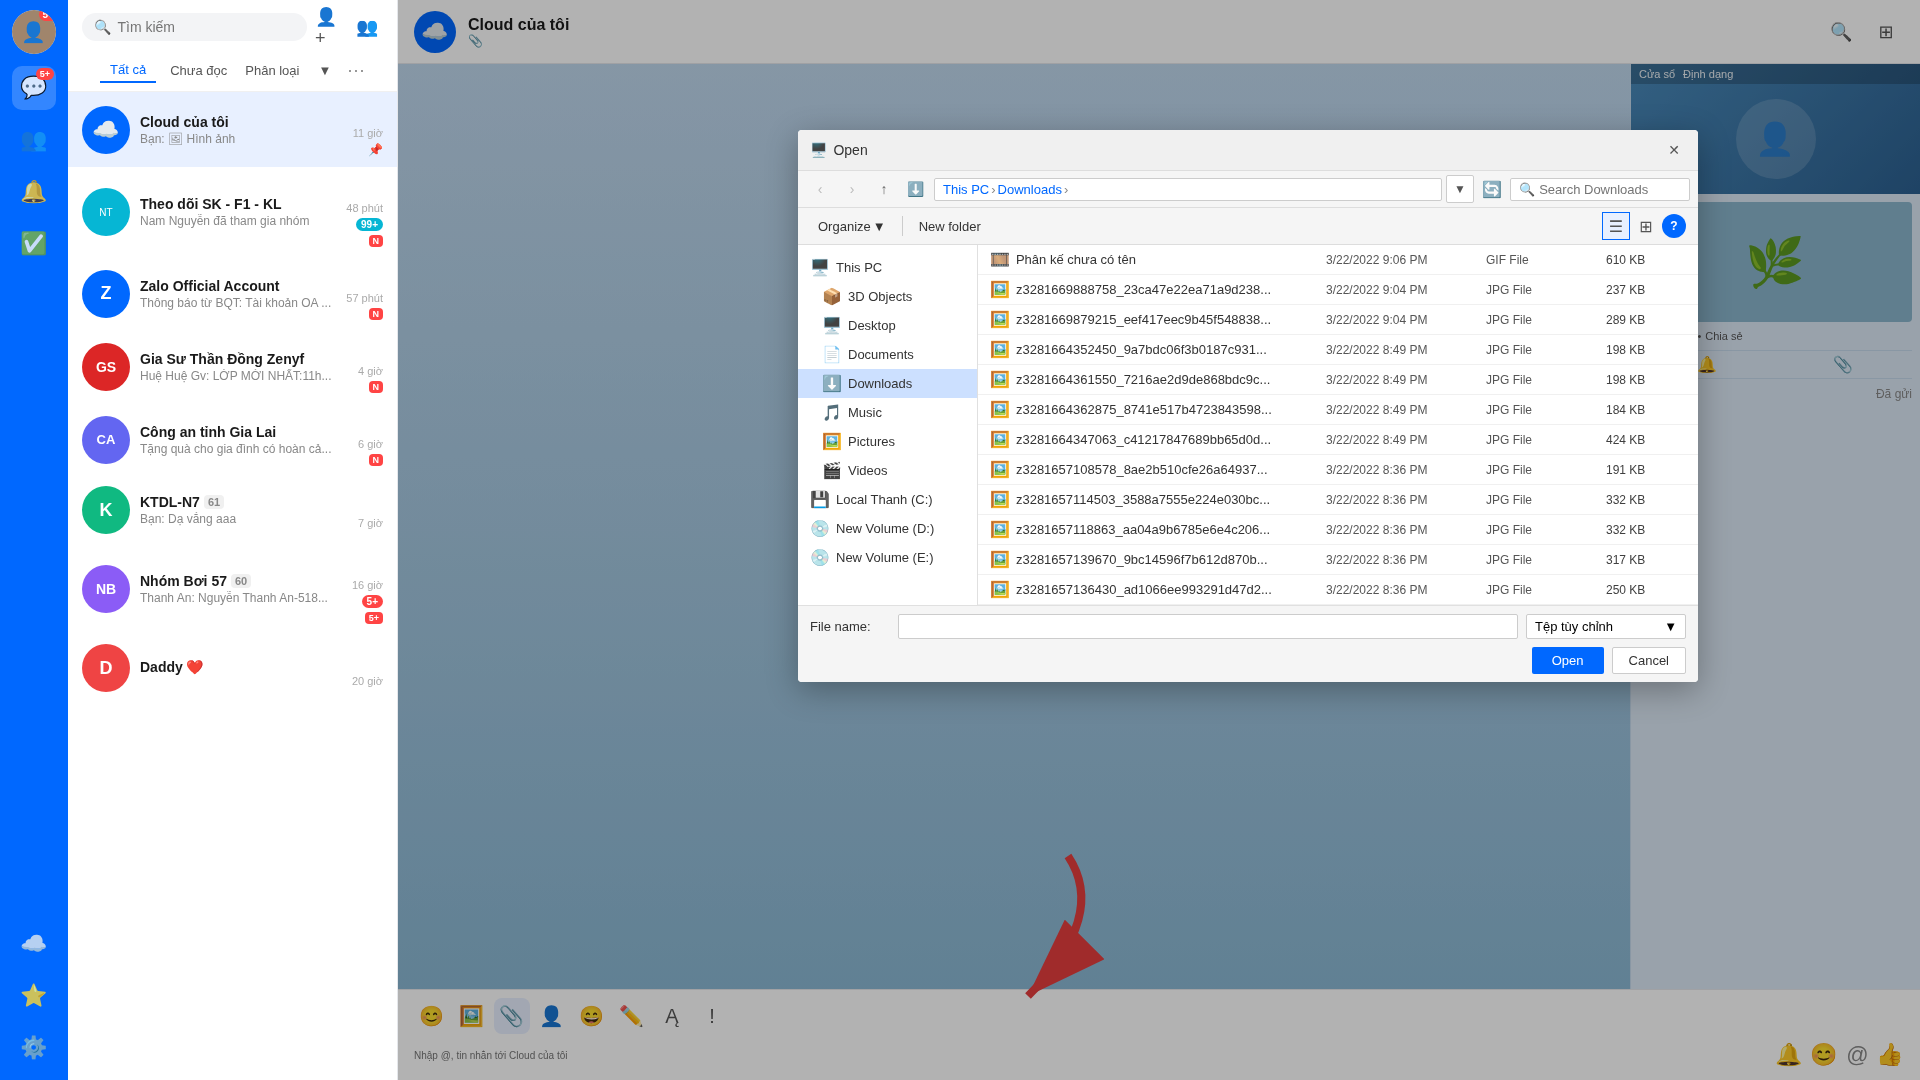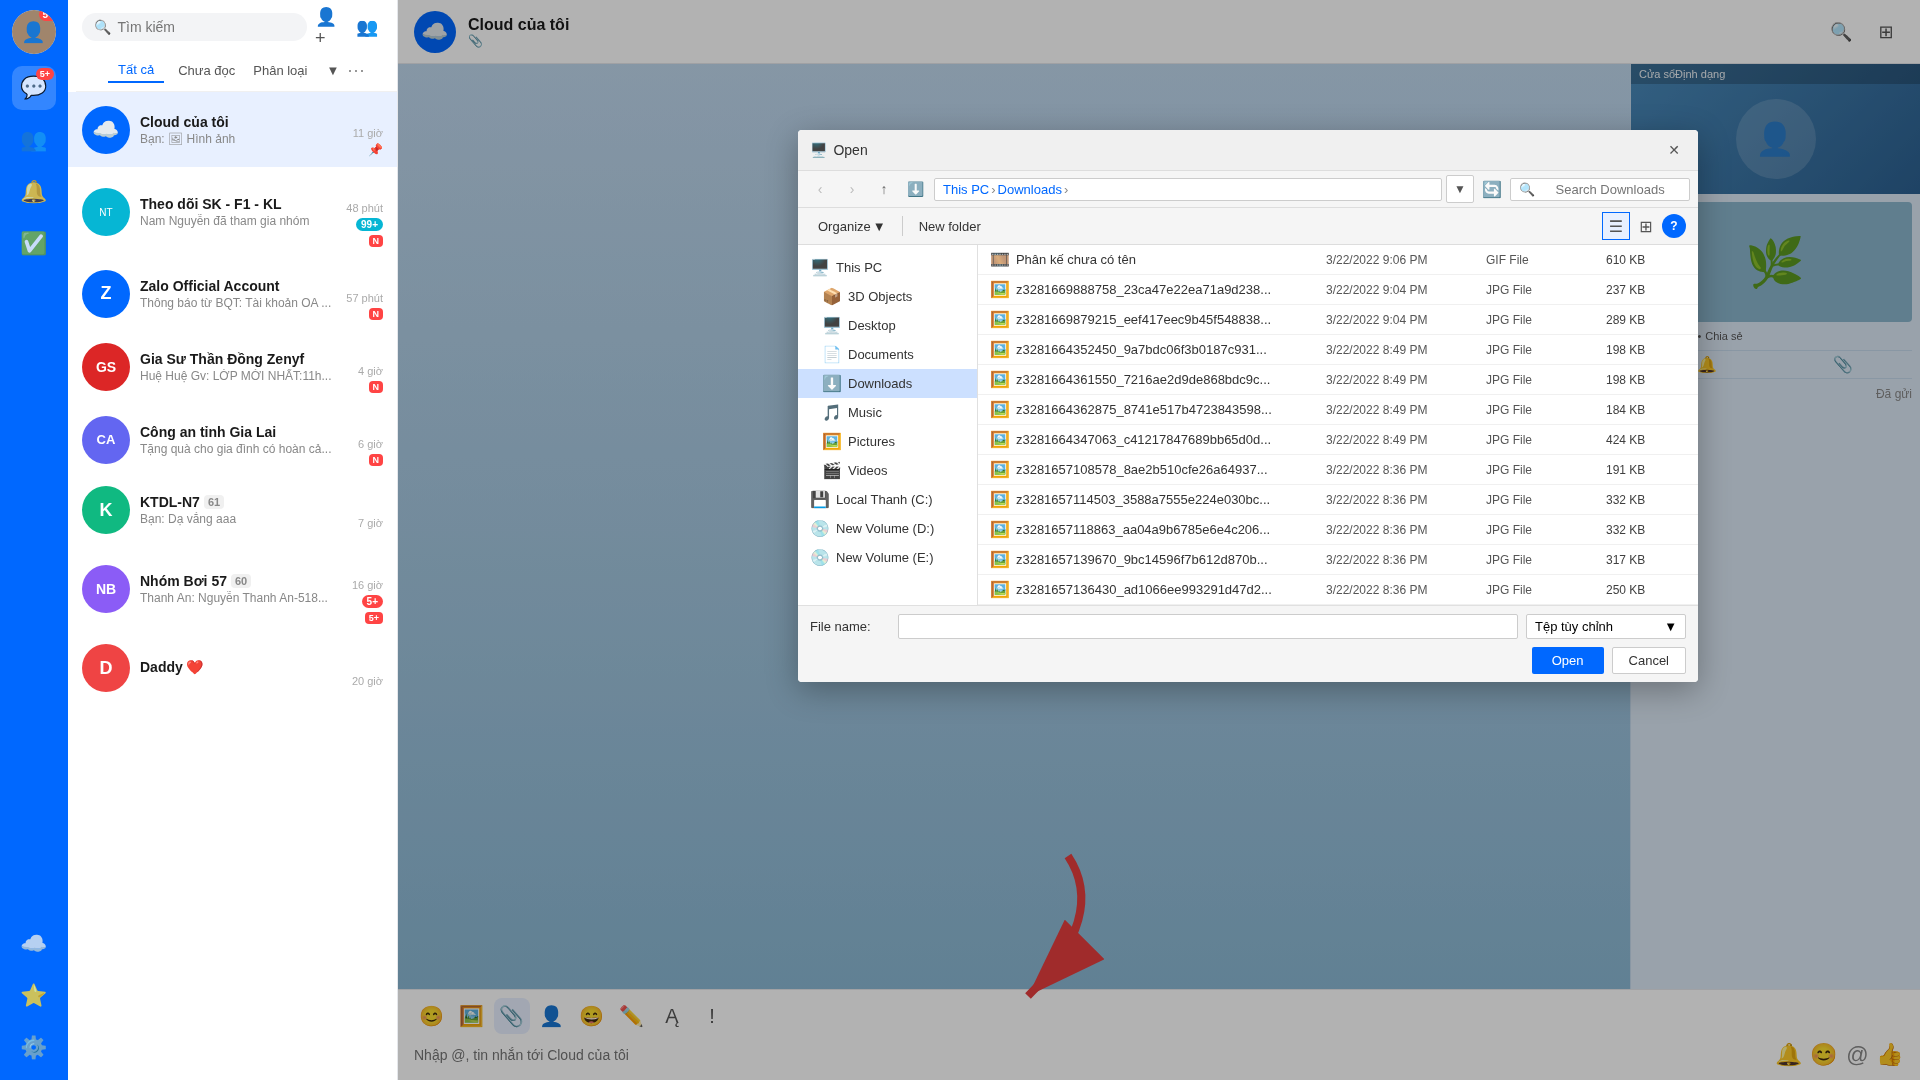--- a/index.html
+++ b/index.html
@@ -18,21 +18,21 @@
     .main { display: flex; flex: 1; height: 1080px; }
 
     
     .chat-list { width: 330px; background: #fff; height: 1080px; display: flex; flex-direction: column; flex-shrink: 0; border-right: 1px solid #e5e7eb; }
     .chat-list-header { padding: 12px 14px; display: flex; align-items: center; gap: 8px; }
     .search-box { flex: 1; display: flex; align-items: center; background: #f3f4f6; border-radius: 20px; padding: 6px 12px; gap: 6px; }
     .search-box input { border: none; background: transparent; font-size: 14px; color: #555; outline: none; width: 100%; }
     .header-icons { display: flex; gap: 8px; }
     .header-icon-btn { width: 30px; height: 30px; border-radius: 50%; display: flex; align-items: center; justify-content: center; cursor: pointer; color: #555; font-size: 18px; }
 
-    .filter-bar { display: flex; align-items: center; padding: 4px 32px 8px; gap: 4px; border-bottom: 1px solid #f0f0f0; margin-left: 8px; }
+    .filter-bar { display: flex; align-items: center; padding: 4px 32px 8px; gap: 4px; border-bottom: 1px solid #f0f0f0; }
     .filter-btn { padding: 4px 10px; border-radius: 16px; font-size: 13px; cursor: pointer; color: #555; border: none; background: transparent; }
     .filter-btn.active { color: #0068ff; border-bottom: 2px solid #0068ff; border-radius: 0; }
     .filter-classify { display: flex; align-items: center; gap: 19px; font-size: 13px; color: #555; cursor: pointer; margin-left: 4px; }
     .filter-more { margin-left: auto; color: #888; cursor: pointer; font-size: 18px; }
 
     .chat-items { flex: 1; overflow-y: auto; }
     .chat-item { display: flex; align-items: center; padding: 10px 14px; gap: 10px; cursor: pointer; position: relative; }
     .chat-item.active { background: #e8f0ff; }
     .chat-avatar { width: 48px; height: 48px; border-radius: 50%; flex-shrink: 0; display: flex; align-items: center; justify-content: center; font-size: 20px; font-weight: bold; color: white; position: relative; }
     .chat-info { flex: 1; min-width: 0; }
@@ -55,41 +55,41 @@
     .chat-header-actions { display: flex; gap: 8px; }
     .chat-action-btn { width: 36px; height: 36px; border-radius: 50%; display: flex; align-items: center; justify-content: center; color: #555; font-size: 18px; cursor: pointer; }
 
     
     .bg-image-area { position: absolute; top: 64px; left: 0; right: 0; bottom: 80px; overflow: hidden; }
     .bg-img-placeholder { width: 100%; height: 100%; background: linear-gradient(180deg, #b8d4e8 0%, #8ab5d0 100%); display: flex; align-items: center; justify-content: center; }
 
     .chat-input-area { position: absolute; bottom: 0; left: 0; right: 0; background: white; border-top: 1px solid #e5e7eb; padding: 8px 16px 12px; }
     .chat-toolbar { display: flex; align-items: center; gap: 4px; margin-bottom: 8px; }
     .toolbar-btn { width: 36px; height: 36px; display: flex; align-items: center; justify-content: center; color: #555; font-size: 20px; cursor: pointer; border-radius: 8px; position: relative; }
-    .chat-input { font-size: 14px; color: #15803d; padding: 4px 0; border: none; outline: none; width: 100%; background: transparent; }
+    .chat-input { font-size: 10px; color: #15803d; padding: 4px 0; border: none; outline: none; width: 100%; background: transparent; }
     .send-actions { display: flex; justify-content: flex-end; gap: 8px; align-items: center; }
     .send-btn { font-size: 22px; cursor: pointer; color: #888; }
 
     
     .red-arrow { position: absolute; bottom: 40px; left: 530px; z-index: 5; pointer-events: none; }
 
     
     .dialog-overlay { position: absolute; top: 0; left: 0; right: 0; bottom: 0; background: rgba(0,0,0,0.3); z-index: 100; display: flex; align-items: flex-start; justify-content: flex-start; padding-top: 130px; padding-left: 400px; }
     .file-dialog { width: 900px; background: white; border-radius: 4px; box-shadow: 0 8px 32px rgba(0,0,0,0.3); display: flex; flex-direction: column; overflow: hidden; }
     .dialog-title-bar { background: #f0f0f0; padding: 8px 12px; display: flex; align-items: center; justify-content: space-between; border-bottom: 1px solid #ddd; }
     .dialog-title { font-size: 14px; color: #333; display: flex; align-items: center; gap: 6px; }
     .dialog-close { width: 24px; height: 24px; border-radius: 50%; display: flex; align-items: center; justify-content: center; cursor: pointer; color: #555; font-size: 14px; }
     .dialog-nav-bar { background: #f5f5f5; padding: 4px 8px; display: flex; align-items: center; gap: 4px; border-bottom: 1px solid #ddd; }
     .nav-btn { width: 28px; height: 28px; display: flex; align-items: center; justify-content: center; color: #666; font-size: 14px; cursor: pointer; border-radius: 4px; }
     .nav-btn.disabled { color: #bbb; cursor: default; }
     .breadcrumb-bar { flex: 1; display: flex; align-items: center; gap: 2px; background: white; border: 1px solid #ccc; border-radius: 2px; padding: 3px 8px; font-size: 13px; }
     .breadcrumb-item { color: #0068ff; cursor: pointer; }
     .breadcrumb-sep { color: #888; }
     .dialog-search { display: flex; align-items: center; background: white; border: 1px solid #ccc; border-radius: 2px; padding: 3px 8px; gap: 4px; font-size: 13px; color: #888; width: 180px; }
-    .dialog-search input { border: none; outline: none; background: transparent; font-size: 13px; color: #333; width: 100%; text-align: center; }
+    .dialog-search input { border: none; outline: none; background: transparent; font-size: 13px; color: #333; width: 100%; }
     .nav-dropdown { width: 28px; height: 28px; display: flex; align-items: center; justify-content: center; background: white; border: 1px solid #ccc; border-radius: 2px; cursor: pointer; color: #555; font-size: 12px; }
     .nav-refresh { width: 28px; height: 28px; display: flex; align-items: center; justify-content: center; cursor: pointer; color: #555; font-size: 16px; }
 
     .dialog-toolbar { background: #f5f5f5; padding: 4px 12px; display: flex; align-items: center; gap: 8px; border-bottom: 1px solid #ddd; }
     .toolbar-item { font-size: 13px; color: #333; cursor: pointer; padding: 4px 8px; border-radius: 2px; display: flex; align-items: center; gap: 2px; }
     .toolbar-sep { width: 1px; height: 20px; background: #ccc; }
 
     .dialog-body { display: flex; flex: 1; min-height: 0; }
     .dialog-sidebar { width: 180px; flex-shrink: 0; border-right: 1px solid #e0e0e0; overflow-y: auto; background: white; padding: 8px 0; }
     .dialog-sidebar-item { display: flex; align-items: center; gap: 6px; padding: 5px 12px; font-size: 13px; color: #333; cursor: pointer; white-space: nowrap; }
@@ -359,21 +359,21 @@
           <div style="display:flex;align-items:center;gap:8px;color:#888;font-size:11px;margin-right:4px;">Đã gửi</div>
         </div>
       </div>
     </div>
 
     <div style="position:absolute;right:0;top:64px;width:290px;bottom:80px;background:#dce8f5;border-left:1px solid #c5d9eb;overflow:hidden;">
       <div style="height:130px;background:#6a9fc0;display:flex;align-items:center;justify-content:center;overflow:hidden;">
         <div style="width:100%;height:100%;background:linear-gradient(135deg,#4a8aba,#2c6090);display:flex;flex-direction:column;">
 
           <div style="background:rgba(0,0,0,0.2);display:flex;align-items:center;justify-content:space-between;padding:4px 8px;">
-            <div style="display:flex;text-align:right;">
+            <div style="display:flex;gap:8px;text-align:right;">
               <span style="color:white;font-size:11px;opacity:0.9;">Cửa sổ</span>
               <span style="color:white;font-size:11px;opacity:0.9;">Định dạng</span>
             </div>
           </div>
           <div style="flex:1;display:flex;align-items:center;justify-content:center;">
             <div style="width:80px;height:80px;background:rgba(255,255,255,0.15);border-radius:50%;display:flex;align-items:center;justify-content:center;">
               <span style="color:white;font-size:32px;opacity:0.7;">👤</span>
             </div>
           </div>
         </div>

